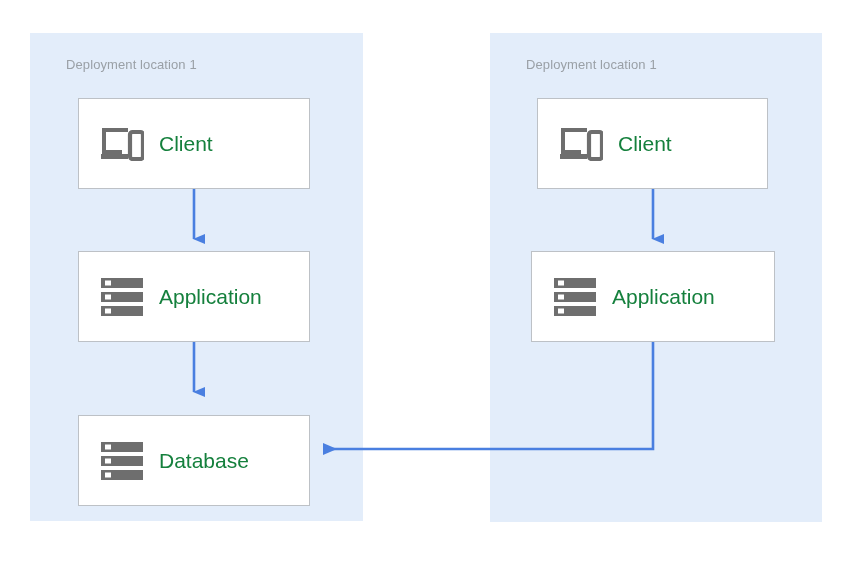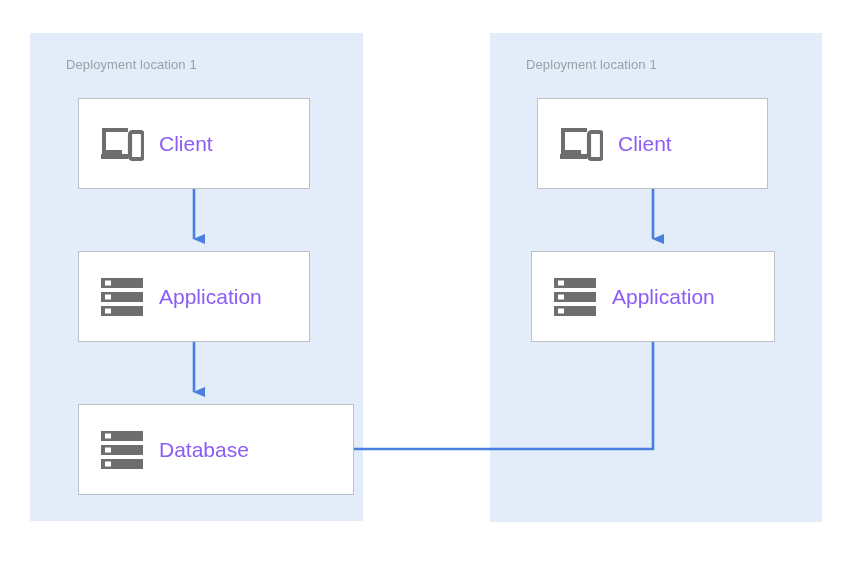--- a/index.html
+++ b/index.html
@@ -42,38 +42,38 @@
   .node {
     position: absolute;
     background: #FFFFFF;
     border: 1px solid #BDC1C6;
     box-sizing: border-box;
     display: flex;
     align-items: center;
   }
   #node-client-1 { left: 78px;  top: 98px;  width: 232px; height: 91px; }
   #node-app-1    { left: 78px;  top: 251px; width: 232px; height: 91px; }
-  #node-db-1     { left: 78px;  top: 404px; width: 276px; height: 91px; }
+  #node-db-1     { left: 78px;  top: 415px; width: 232px; height: 91px; }
   #node-client-2 { left: 537px; top: 98px;  width: 231px; height: 91px; }
   #node-app-2    { left: 531px; top: 251px; width: 244px; height: 91px; }
 
   .node-icon {
     flex: 0 0 auto;
     width: 46px;
     height: 46px;
     margin-left: 20px;
     display: flex;
     align-items: center;
     justify-content: center;
   }
   .node-label {
     flex: 1 1 auto;
     font-size: 21px;
     line-height: 26px;
-    color: #8b5cf6;
+    color: #15803d;
     margin-left: 14px;
     white-space: nowrap;
   }
 
   
   .connector {
     position: absolute;
     left: 0;
     top: 0;
     width: 856px;

